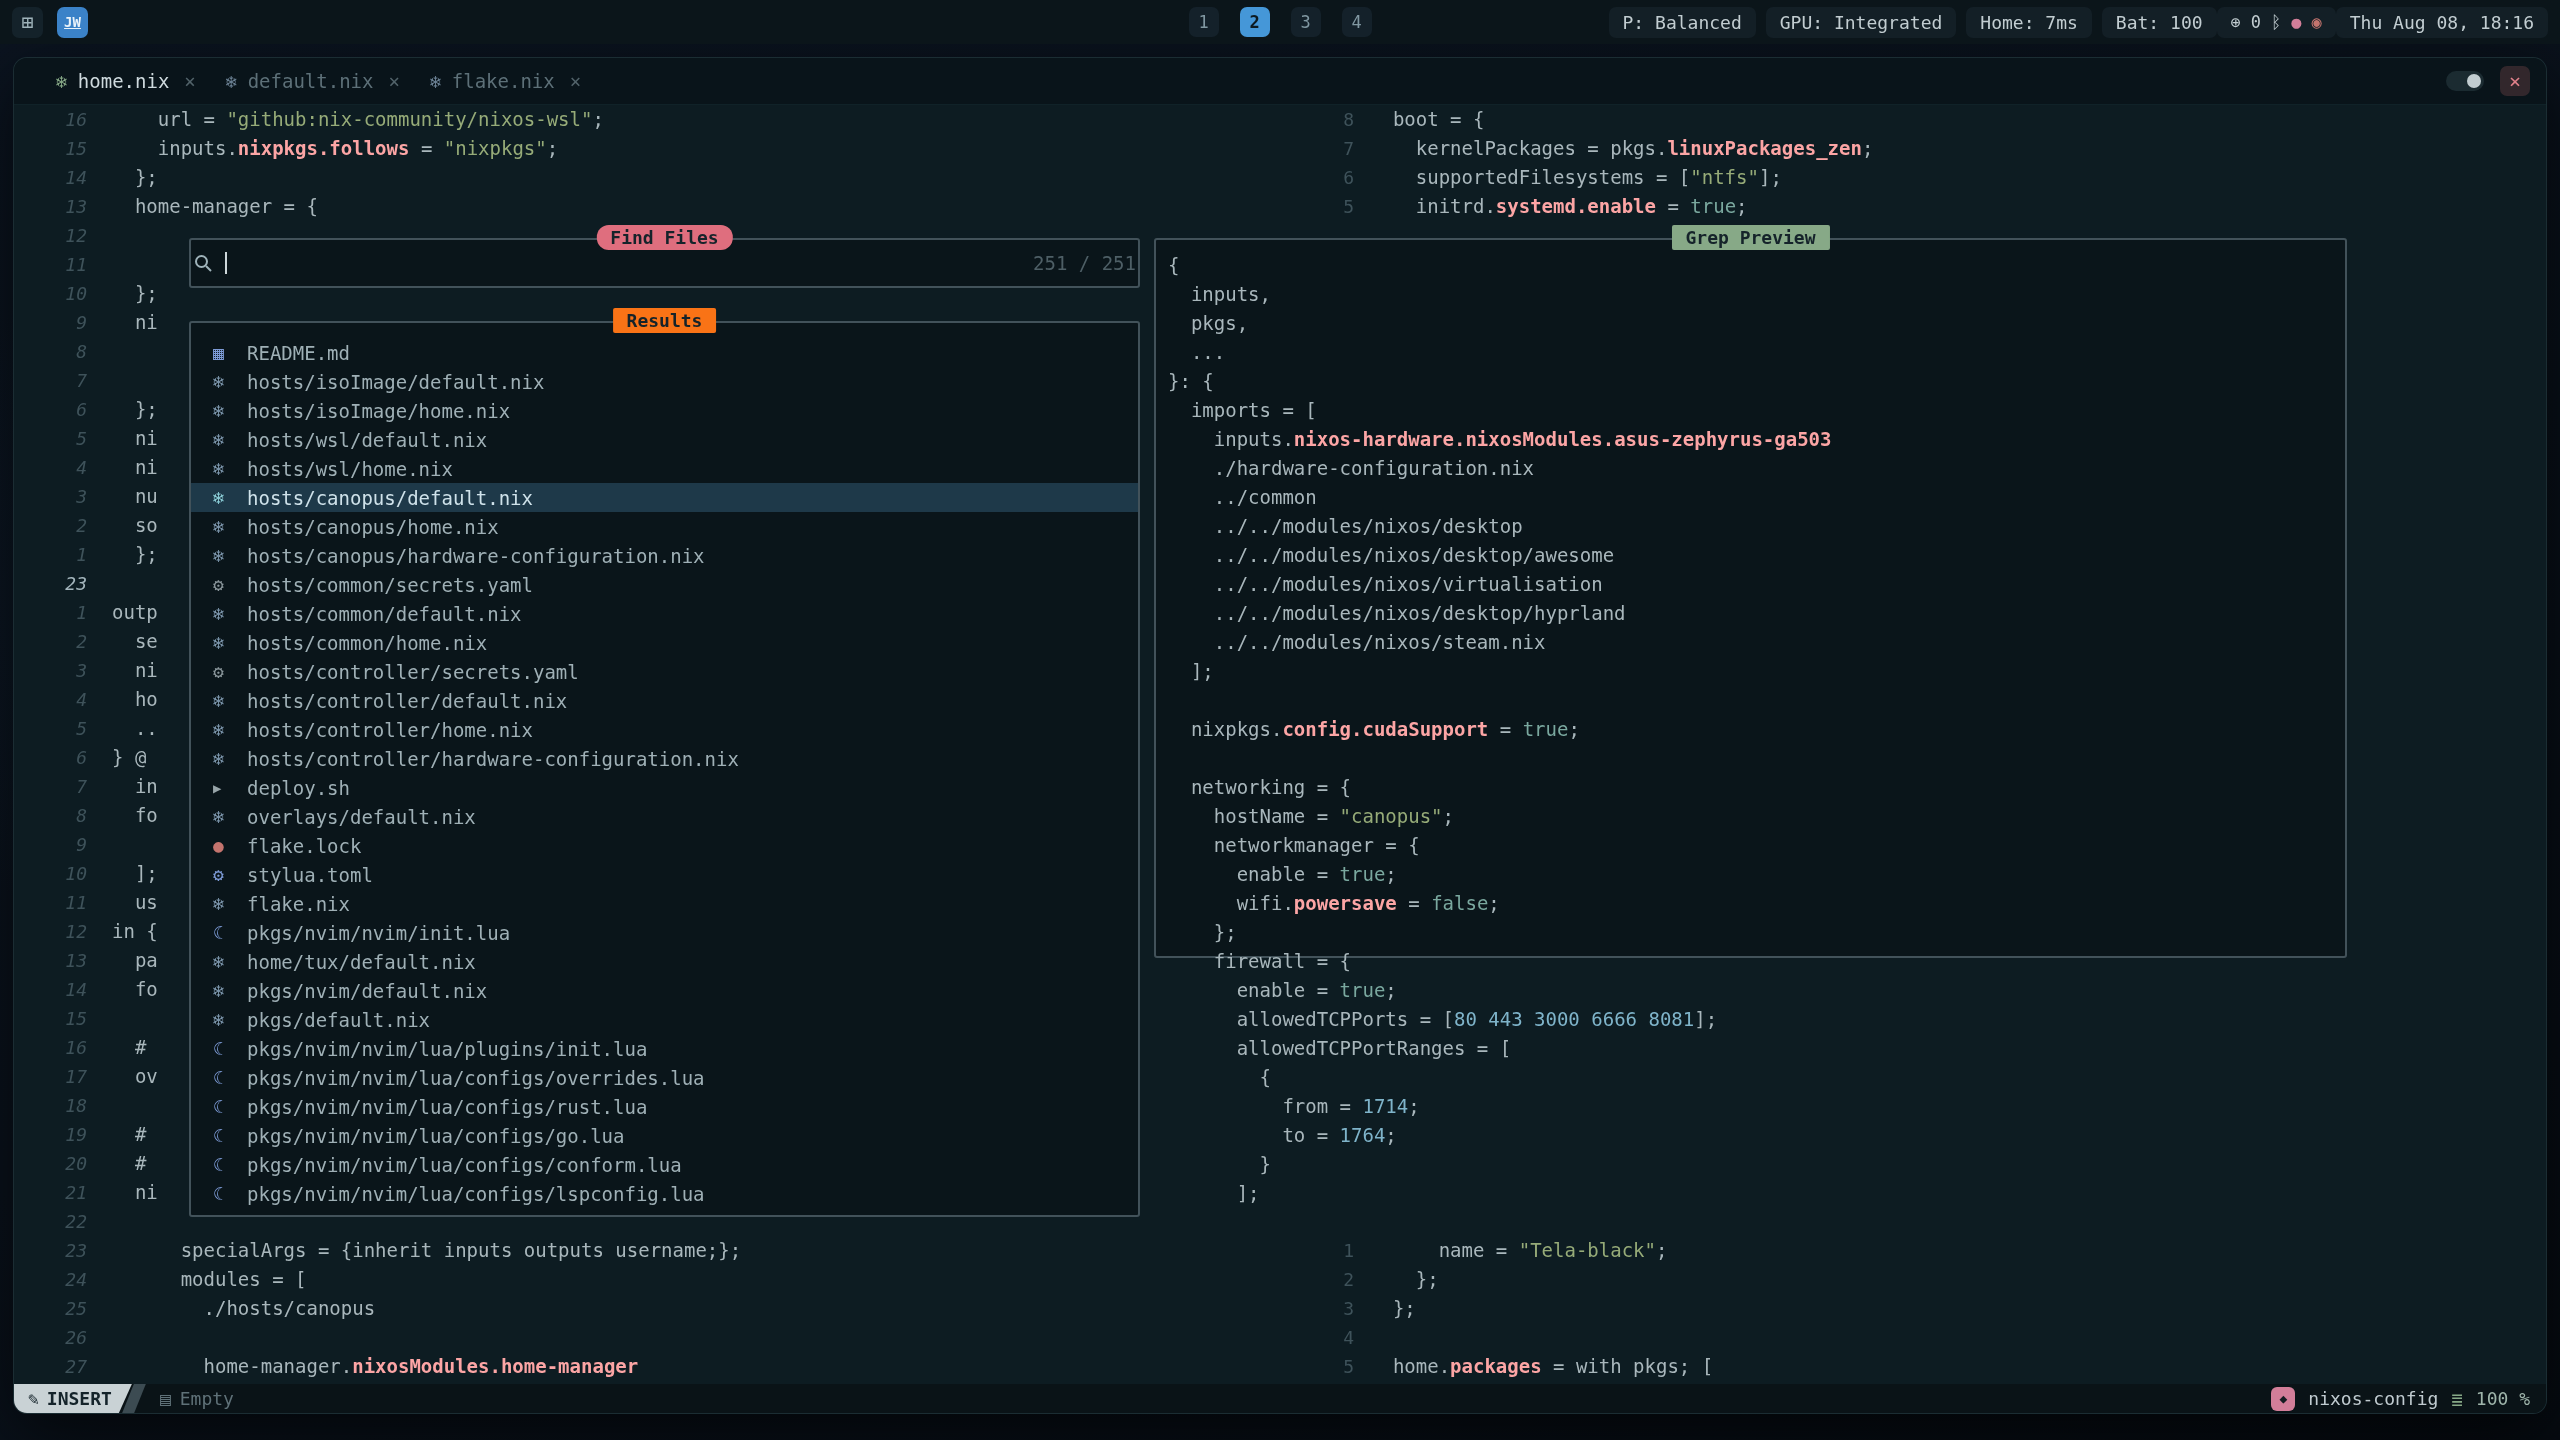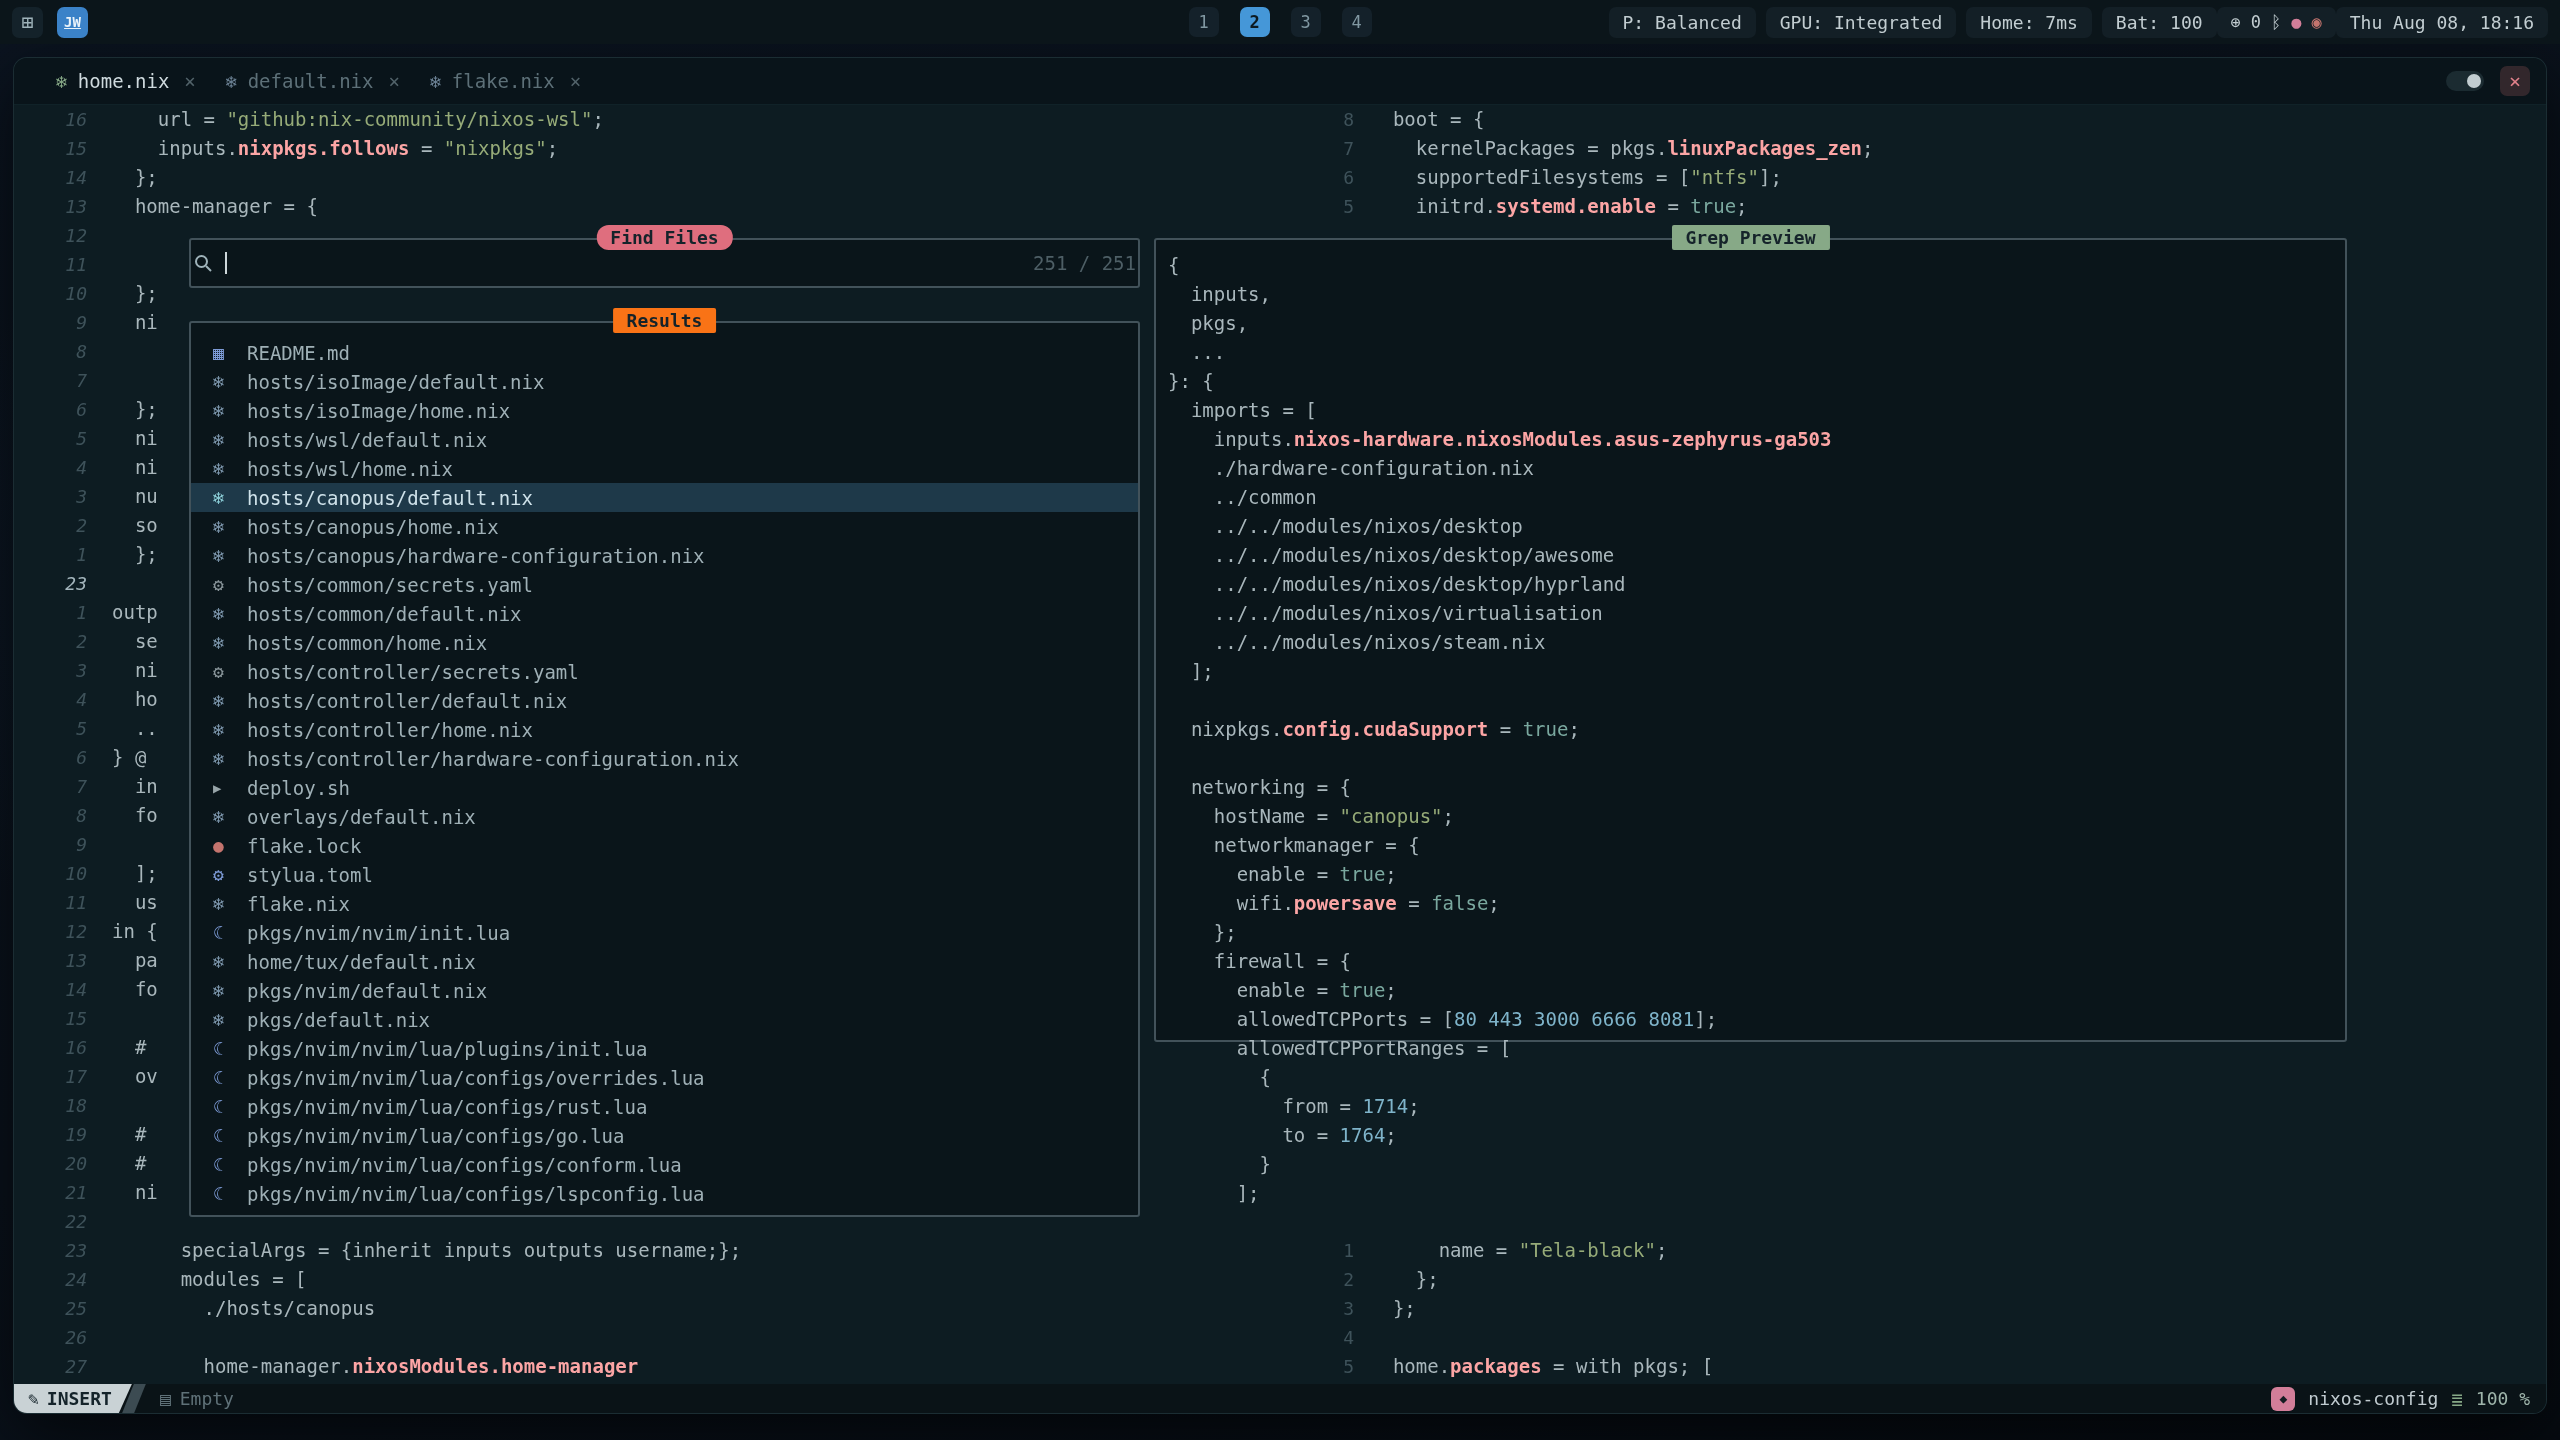--- a/index.html
+++ b/index.html
@@ -67,21 +67,21 @@
   .sg-s { color:#96ab78; }
   .sg-b { color:#7aa89f; }
   .sg-n { color:#7fb4ca; }
 
   
   .popup { position:absolute; background:#0a151a; border:2px solid #42525a; border-radius:3px; z-index:10; }
   .popup-title { position:absolute; top:-15px; left:50%; transform:translateX(-50%);
     padding:2px 14px; font-size:18px; font-weight:bold; color:#15232a; border-radius:2px; white-space:nowrap; }
   #find-box    { left:175px; top:180px;  width:951px;  height:50px; }
   #results-box { left:175px; top:263px;  width:951px;  height:896px; }
-  #preview-box { left:1140px; top:180px; width:1193px; height:804px; }
+  #preview-box { left:1140px; top:180px; width:1193px; height:720px; }
   #find-box    .popup-title { background:#df6e7e;border-radius:12px; }
   #results-box .popup-title { background:#f97316; }
   #preview-box .popup-title { background:#87a987; }
 
   .find-row { display:flex; align-items:center; height:100%; padding:0 2px;text-align:center; }
   .caret { width:2px; height:22px; background:#cdd7da; margin-left:12px; }
   .counter { margin-left:auto; color:#4e5f66; font-size:19px; }
 
   #results-list { position:absolute; left:0; right:0; top:15px; }
   .rrow { display:flex; align-items:center; height:29px; padding-left:22px; font-size:19px; color:#9fb0b6; white-space:pre; }
@@ -325,22 +325,22 @@
         <div class="cl"><span class="code"><span class="sg-t">  inputs,</span></span></div>
         <div class="cl"><span class="code"><span class="sg-t">  pkgs,</span></span></div>
         <div class="cl"><span class="code"><span class="sg-t">  ...</span></span></div>
         <div class="cl"><span class="code"><span class="sg-t">}: {</span></span></div>
         <div class="cl"><span class="code"><span class="sg-t">  imports = [</span></span></div>
         <div class="cl"><span class="code"><span class="sg-t">    inputs.</span><span class="sg-w">nixos-hardware.nixosModules.asus-zephyrus-ga503</span></span></div>
         <div class="cl"><span class="code"><span class="sg-t">    ./hardware-configuration.nix</span></span></div>
         <div class="cl"><span class="code"><span class="sg-t">    ../common</span></span></div>
         <div class="cl"><span class="code"><span class="sg-t">    ../../modules/nixos/desktop</span></span></div>
         <div class="cl"><span class="code"><span class="sg-t">    ../../modules/nixos/desktop/awesome</span></span></div>
+        <div class="cl"><span class="code"><span class="sg-t">    ../../modules/nixos/virtualisation</span></span></div>
         <div class="cl"><span class="code"><span class="sg-t">    ../../modules/nixos/desktop/hyprland</span></span></div>
-        <div class="cl"><span class="code"><span class="sg-t">    ../../modules/nixos/virtualisation</span></span></div>
         <div class="cl"><span class="code"><span class="sg-t">    ../../modules/nixos/steam.nix</span></span></div>
         <div class="cl"><span class="code"><span class="sg-t">  ];</span></span></div>
         <div class="cl"><span class="code"></span></div>
         <div class="cl"><span class="code"><span class="sg-t">  nixpkgs.</span><span class="sg-w">config.cudaSupport</span><span class="sg-t"> = </span><span class="sg-b">true</span><span class="sg-t">;</span></span></div>
         <div class="cl"><span class="code"></span></div>
         <div class="cl"><span class="code"><span class="sg-t">  networking = {</span></span></div>
         <div class="cl"><span class="code"><span class="sg-t">    hostName = </span><span class="sg-s">"canopus"</span><span class="sg-t">;</span></span></div>
         <div class="cl"><span class="code"><span class="sg-t">    networkmanager = {</span></span></div>
         <div class="cl"><span class="code"><span class="sg-t">      enable = </span><span class="sg-b">true</span><span class="sg-t">;</span></span></div>
         <div class="cl"><span class="code"><span class="sg-t">      wifi.</span><span class="sg-w">powersave</span><span class="sg-t"> = </span><span class="sg-b">false</span><span class="sg-t">;</span></span></div>

